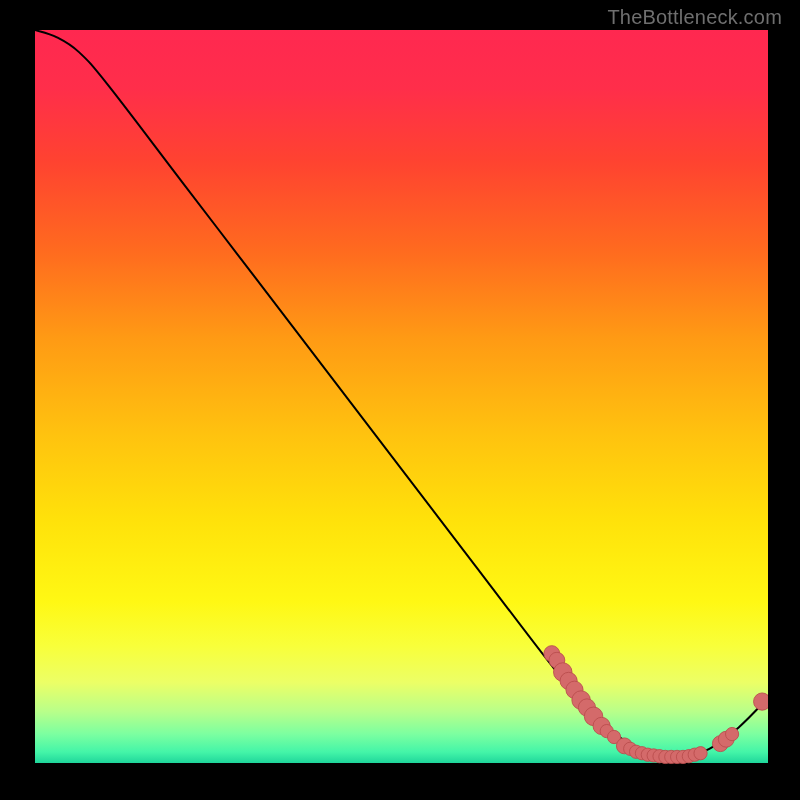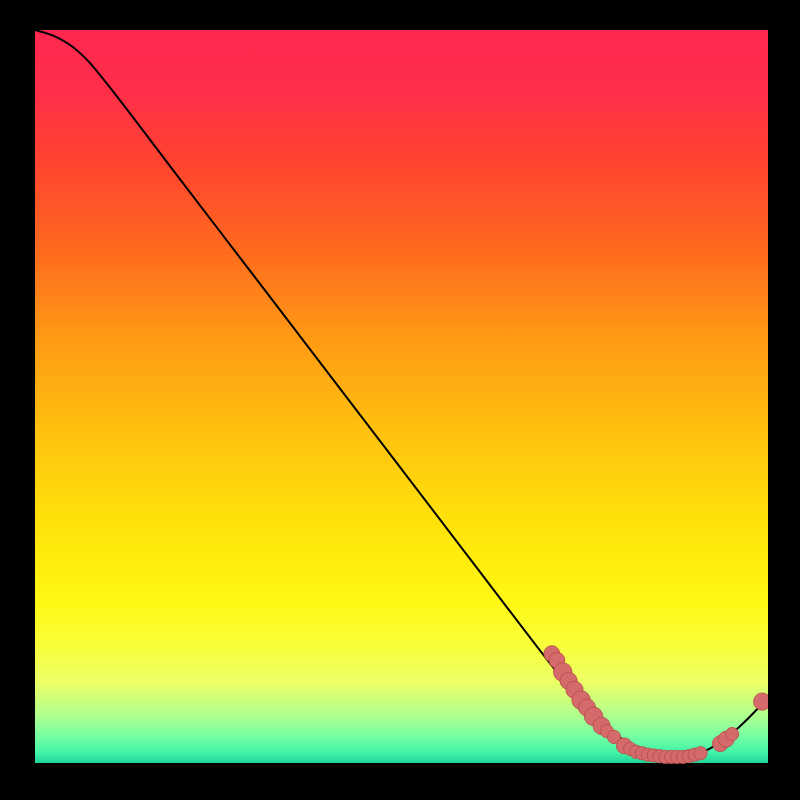--- a/index.html
+++ b/index.html
@@ -43,20 +43,21 @@
     position: absolute;
     inset: 0;
     width: 100%;
     height: 100%;
   }
 </style>
 </head>
 <body>
 
 <div class="stage">
+  <div class="attribution">TheBottleneck.com</div>
 
   <div class="plot">
     <svg class="gradient" viewBox="0 0 100 100" preserveAspectRatio="none">
       <defs>
         <linearGradient id="bg-grad" x1="0" y1="0" x2="0" y2="1">
             <stop offset="0%" stop-color="#ff2850"></stop>
             <stop offset="8%" stop-color="#ff2e4a"></stop>
             <stop offset="18%" stop-color="#ff4330"></stop>
             <stop offset="30%" stop-color="#ff6a1f"></stop>
             <stop offset="42%" stop-color="#ff9a14"></stop>

